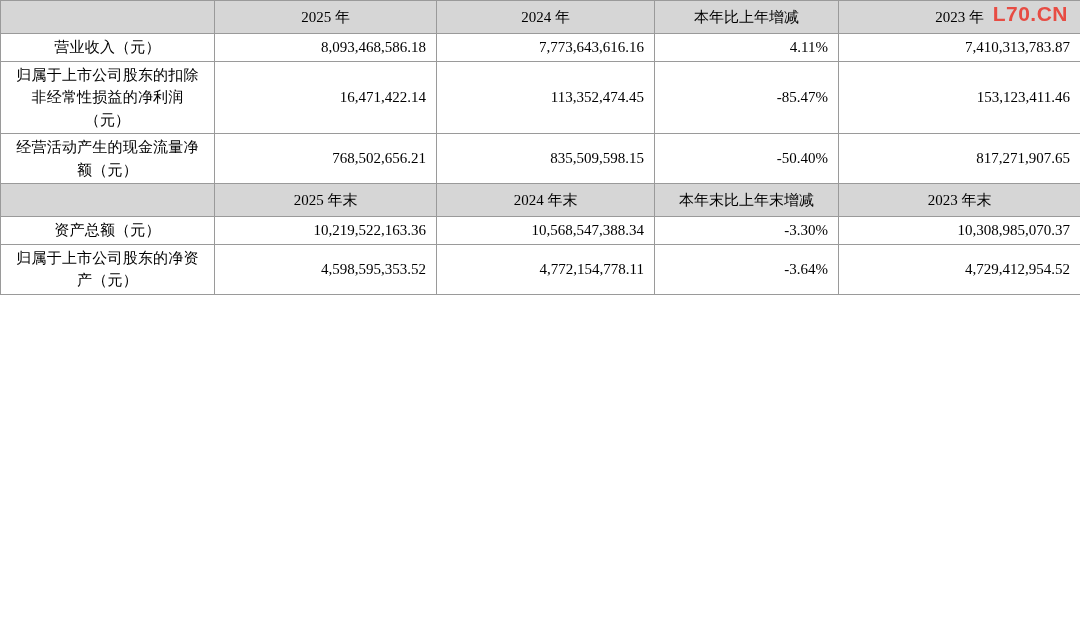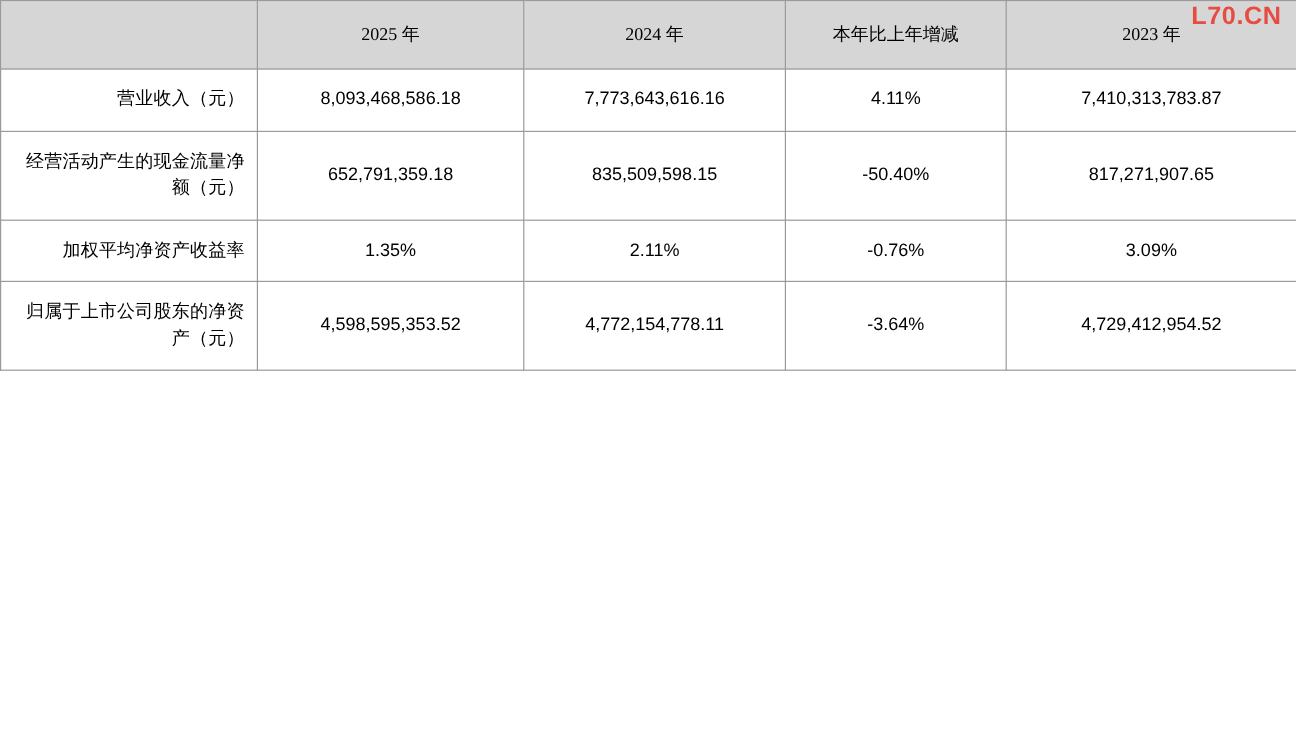--- a/index.html
+++ b/index.html
@@ -27,43 +27,43 @@
     font-size: 15px;
   }
   table.fin col.c0 { width: 214px; }
   table.fin col.c1 { width: 222px; }
   table.fin col.c2 { width: 218px; }
   table.fin col.c3 { width: 184px; }
   table.fin col.c4 { width: 242px; }
 
   table.fin td, table.fin th {
     border: 1px solid #9a9a9a;
-    padding: 14px 10px;
+    padding: 2px 10px;
     vertical-align: middle;
     font-weight: normal;
     line-height: 1.5;
   }
   .hdr-row td {
     background: #d6d6d6;
     text-align: center;
     font-size: 15px;
     height: 28px;
   }
   .hdr-blank {
     background: #d6d6d6;
   }
   .label-cell {
-    text-align: right;
+    text-align: center;
     font-size: 15px;
     letter-spacing: 0.2px;
   }
   .num-cell {
-    text-align: center;
+    text-align: right;
     font-size: 15px;
-    font-family: Liberation Sans, sans-serif;
+    font-family: Liberation Serif, serif;
   }
   .watermark {
     position: absolute;
     top: 2px;
     right: 12px;
     font-family: "Liberation Sans", sans-serif;
     font-size: 21px;
     font-weight: bold;
     color: #e8453c;
     letter-spacing: 0.5px;
@@ -97,40 +97,54 @@
 
       <tr>
         <td class="label-cell">营业收入（元）</td>
         <td class="num-cell">8,093,468,586.18</td>
         <td class="num-cell">7,773,643,616.16</td>
         <td class="num-cell">4.11%</td>
         <td class="num-cell">7,410,313,783.87</td>
       </tr>
 
 
+      <tr>
+        <td class="label-cell">归属于上市公司股东的扣除非经常性损益的净利润（元）</td>
+        <td class="num-cell">16,471,422.14</td>
+        <td class="num-cell">113,352,474.45</td>
+        <td class="num-cell">-85.47%</td>
+        <td class="num-cell">153,123,411.46</td>
+      </tr>
 
       <tr>
         <td class="label-cell">经营活动产生的现金流量净额（元）</td>
-        <td class="num-cell">652,791,359.18</td>
+        <td class="num-cell">768,502,656.21</td>
         <td class="num-cell">835,509,598.15</td>
         <td class="num-cell">-50.40%</td>
         <td class="num-cell">817,271,907.65</td>
       </tr>
 
 
 
-      <tr>
-        <td class="label-cell">加权平均净资产收益率</td>
-        <td class="num-cell">1.35%</td>
-        <td class="num-cell">2.11%</td>
-        <td class="num-cell">-0.76%</td>
-        <td class="num-cell">3.09%</td>
+
+      <tr class="hdr-row">
+        <td class="hdr-blank"></td>
+        <td>2025 年末</td>
+        <td>2024 年末</td>
+        <td>本年末比上年末增减</td>
+        <td>2023 年末</td>
       </tr>
 
-
+      <tr>
+        <td class="label-cell">资产总额（元）</td>
+        <td class="num-cell">10,219,522,163.36</td>
+        <td class="num-cell">10,568,547,388.34</td>
+        <td class="num-cell">-3.30%</td>
+        <td class="num-cell">10,308,985,070.37</td>
+      </tr>
 
       <tr>
         <td class="label-cell">归属于上市公司股东的净资产（元）</td>
         <td class="num-cell">4,598,595,353.52</td>
         <td class="num-cell">4,772,154,778.11</td>
         <td class="num-cell">-3.64%</td>
         <td class="num-cell">4,729,412,954.52</td>
       </tr>
 
     </tbody>

